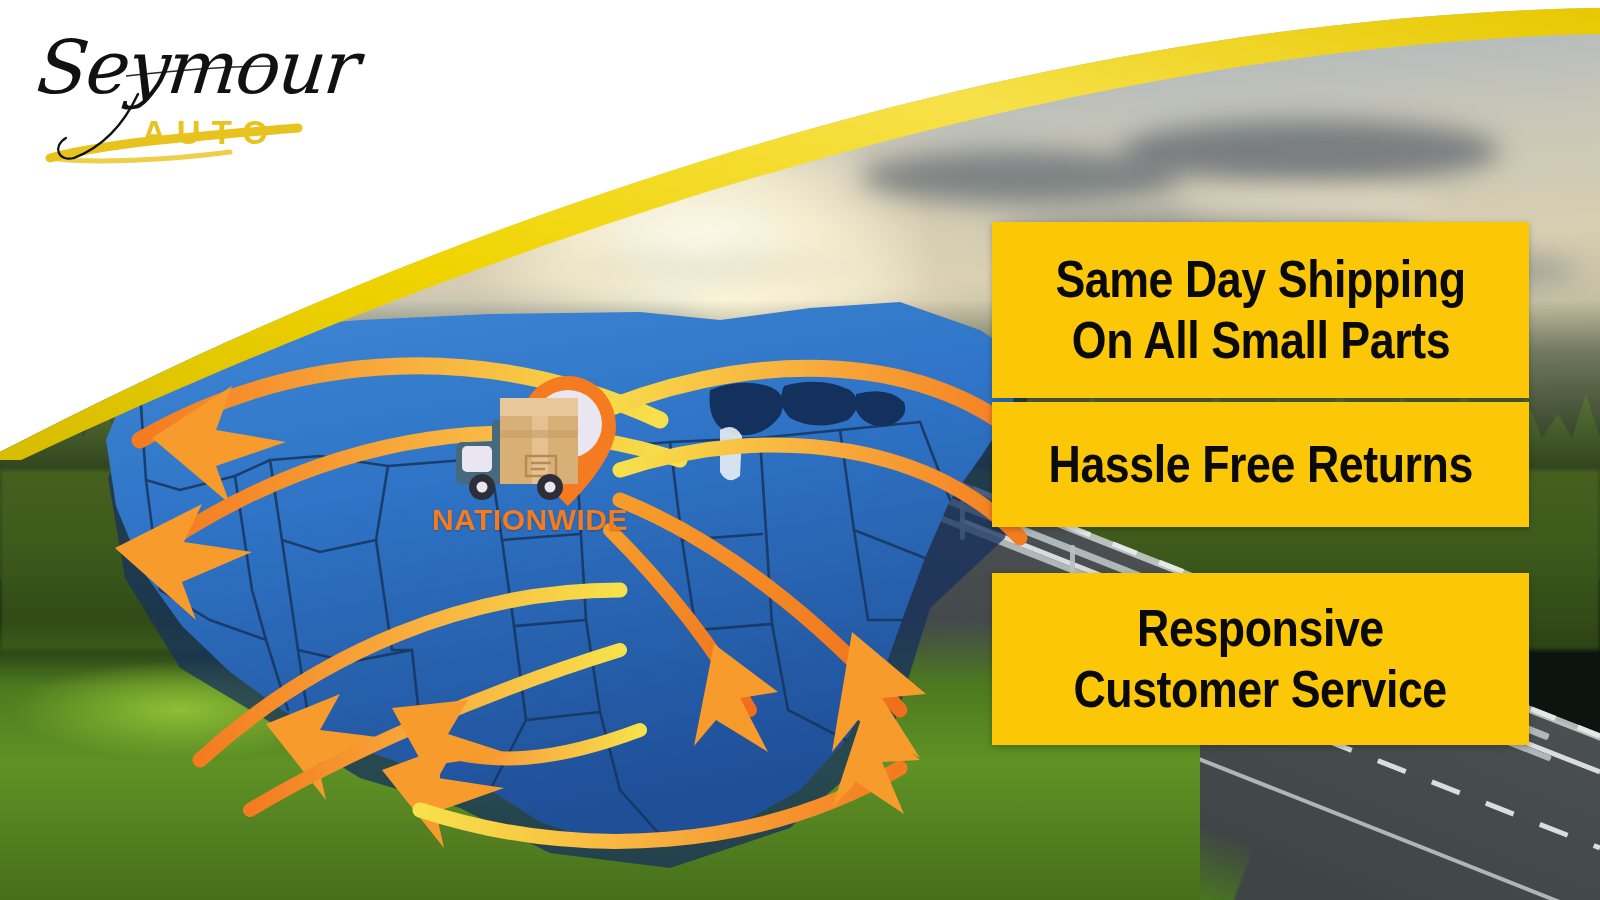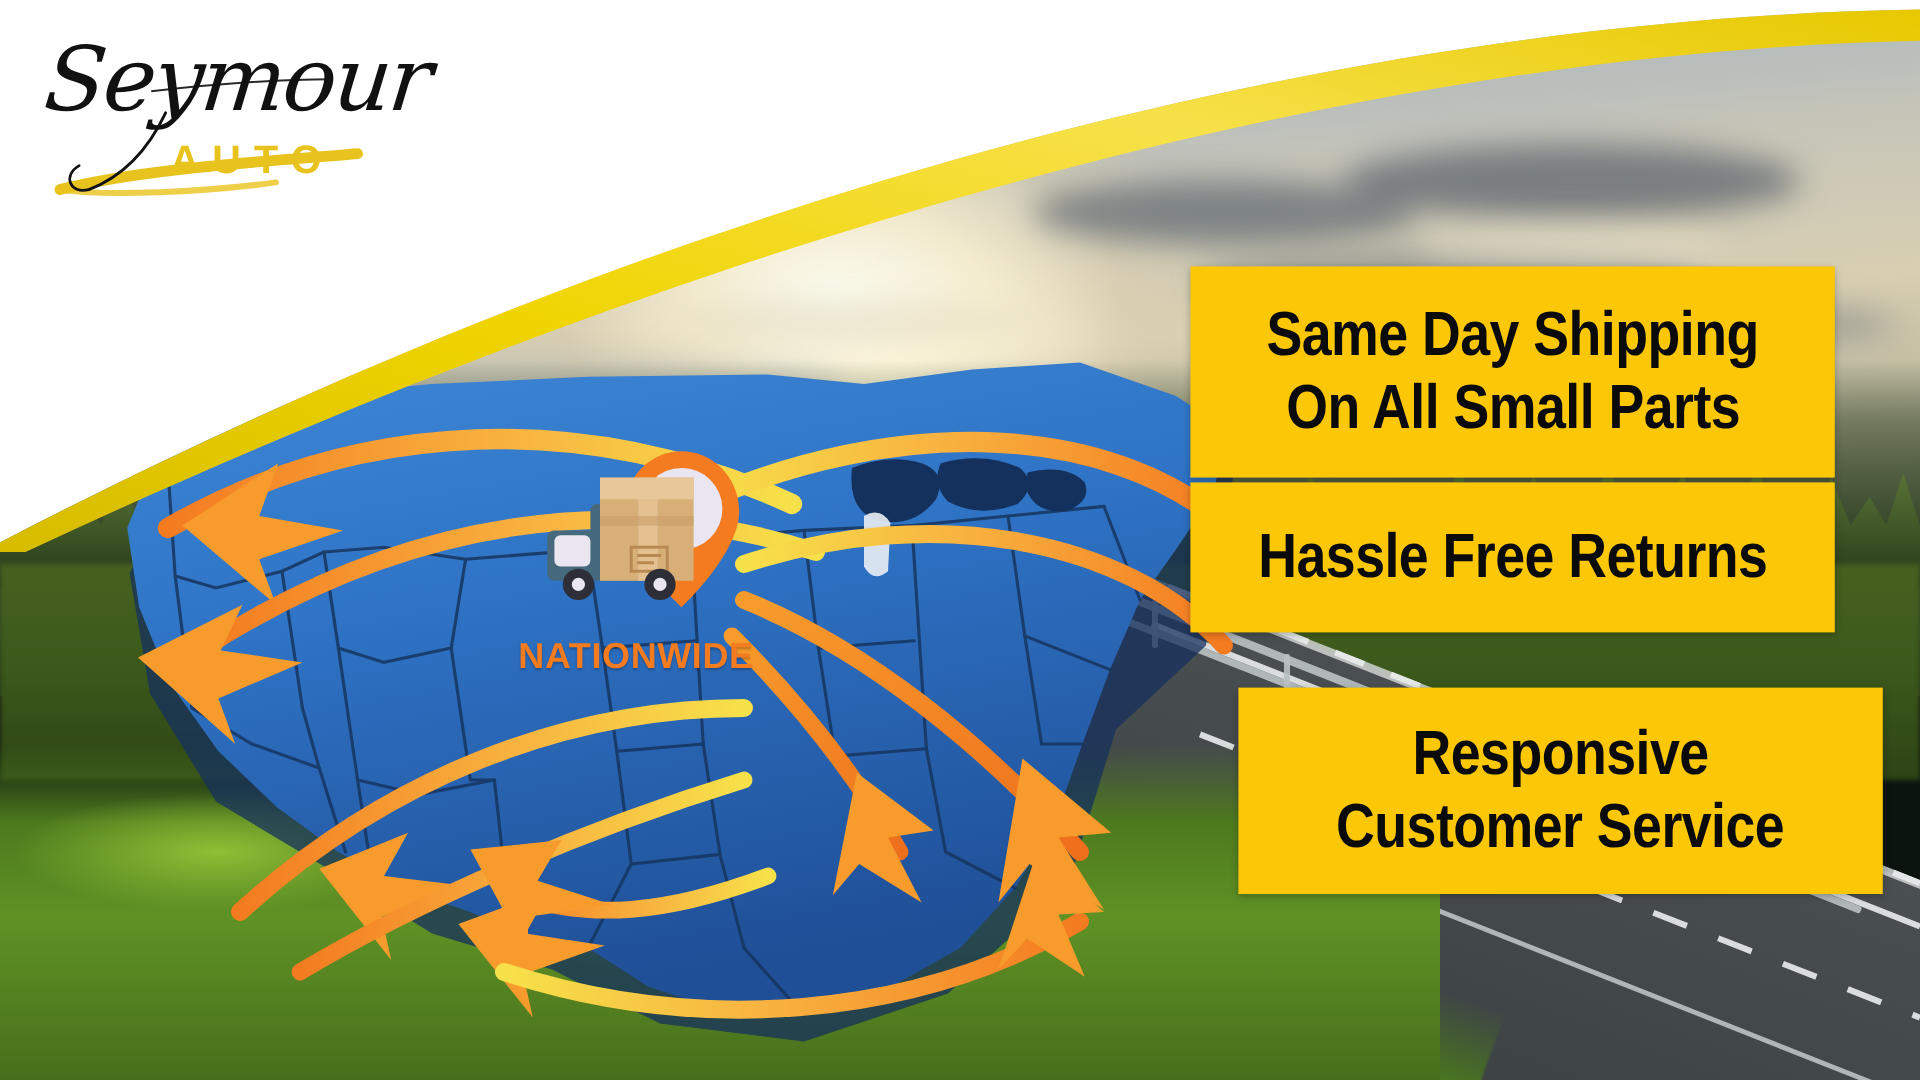--- a/index.html
+++ b/index.html
@@ -69,41 +69,41 @@
     font-family:"Liberation Sans",sans-serif;font-weight:700;
     font-size:33px;color:#e8c31d;letter-spacing:11px;
   }
 
   
   .mapwrap{position:absolute;left:20px;top:290px;width:1010px;height:580px;}
 
   
   .truckwrap{position:absolute;left:440px;top:368px;width:210px;height:210px;}
   .nw{
-    position:absolute;left:430px;top:533px;width:200px;text-align:center;
+    position:absolute;left:430px;top:505px;width:200px;text-align:center;
     font-family:"Liberation Sans",sans-serif;font-weight:700;color:#f47b20;
     line-height:1.0;text-shadow:0 1px 2px rgba(0,0,0,.25);
   }
   .nw1{font-size:30px;letter-spacing:.5px;}
   .nw2{font-size:37px;letter-spacing:1px;margin-top:3px;}
 
   
   .box{
     position:absolute;background:#FBC707;
     display:flex;flex-direction:column;align-items:center;justify-content:center;
     box-shadow:0 2px 6px rgba(0,0,0,.25);
   }
   .box .line{
     font-family:"Liberation Sans",sans-serif;font-weight:700;color:#0a0a0a;
     font-size:52px;line-height:1.18;letter-spacing:-.5px;
     transform:scaleX(.86);transform-origin:center;white-space:nowrap;
   }
   #box1{left:992px;top:192px;width:537px;height:176px;margin-top:30px;}
   #box2{left:992px;top:402px;width:537px;height:125px;}
-  #box3{left:992px;top:573px;width:537px;height:172px;margin-left:40px;}
+  #box3{left:992px;top:573px;width:537px;height:172px;}
 </style>
 </head>
 <body>
 
 <div id="banner">
 
   <div class="photo">
     <div class="sky"></div>
     <div class="sunbeam"></div>
 

